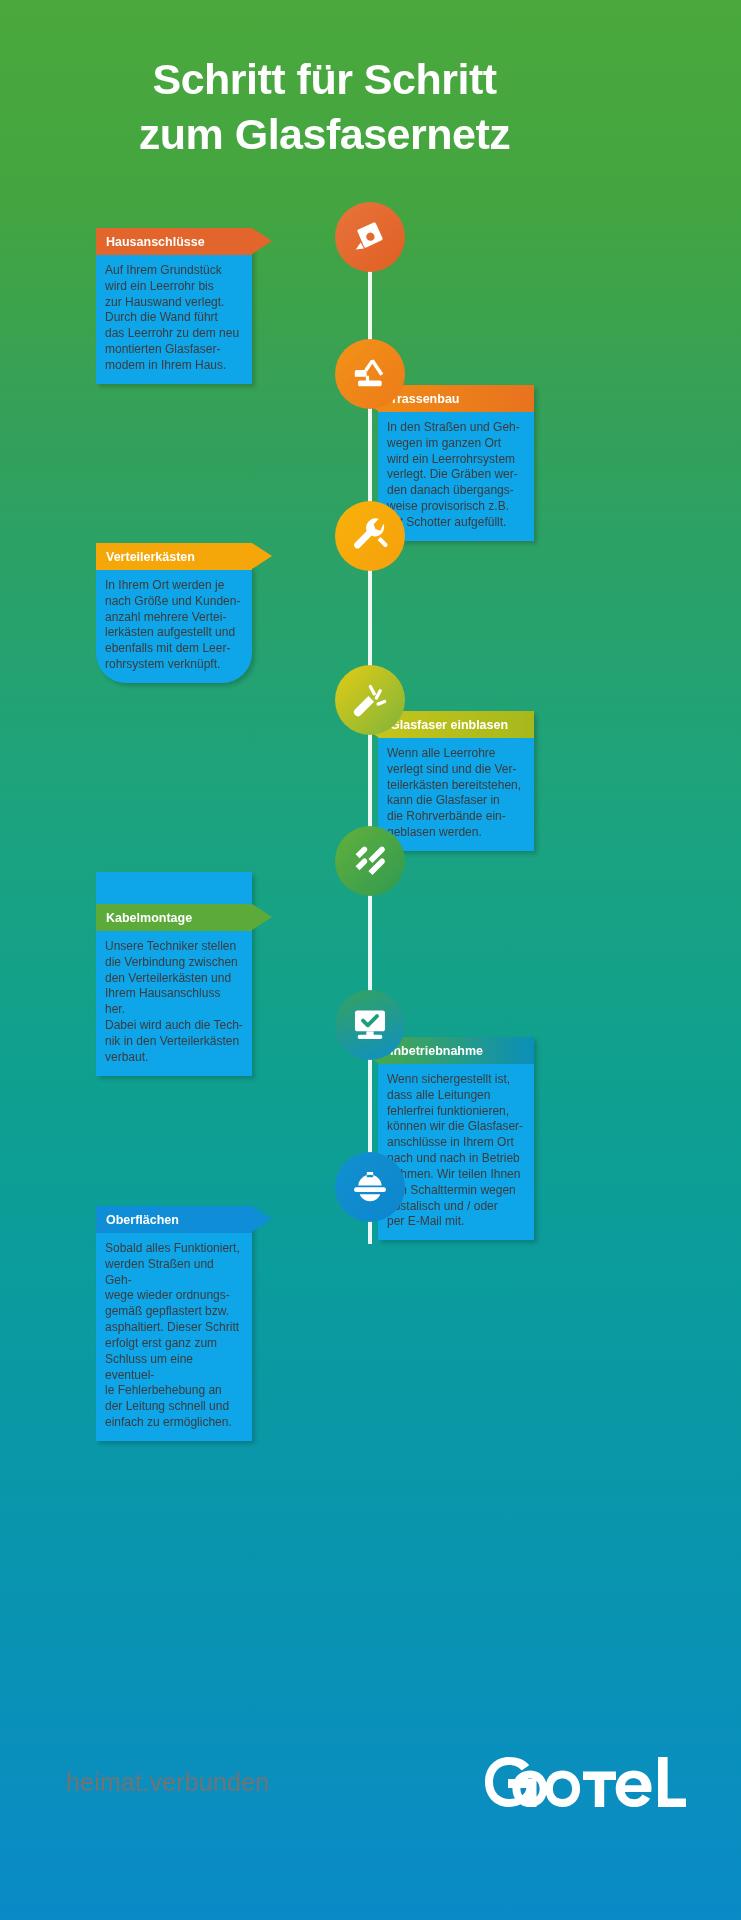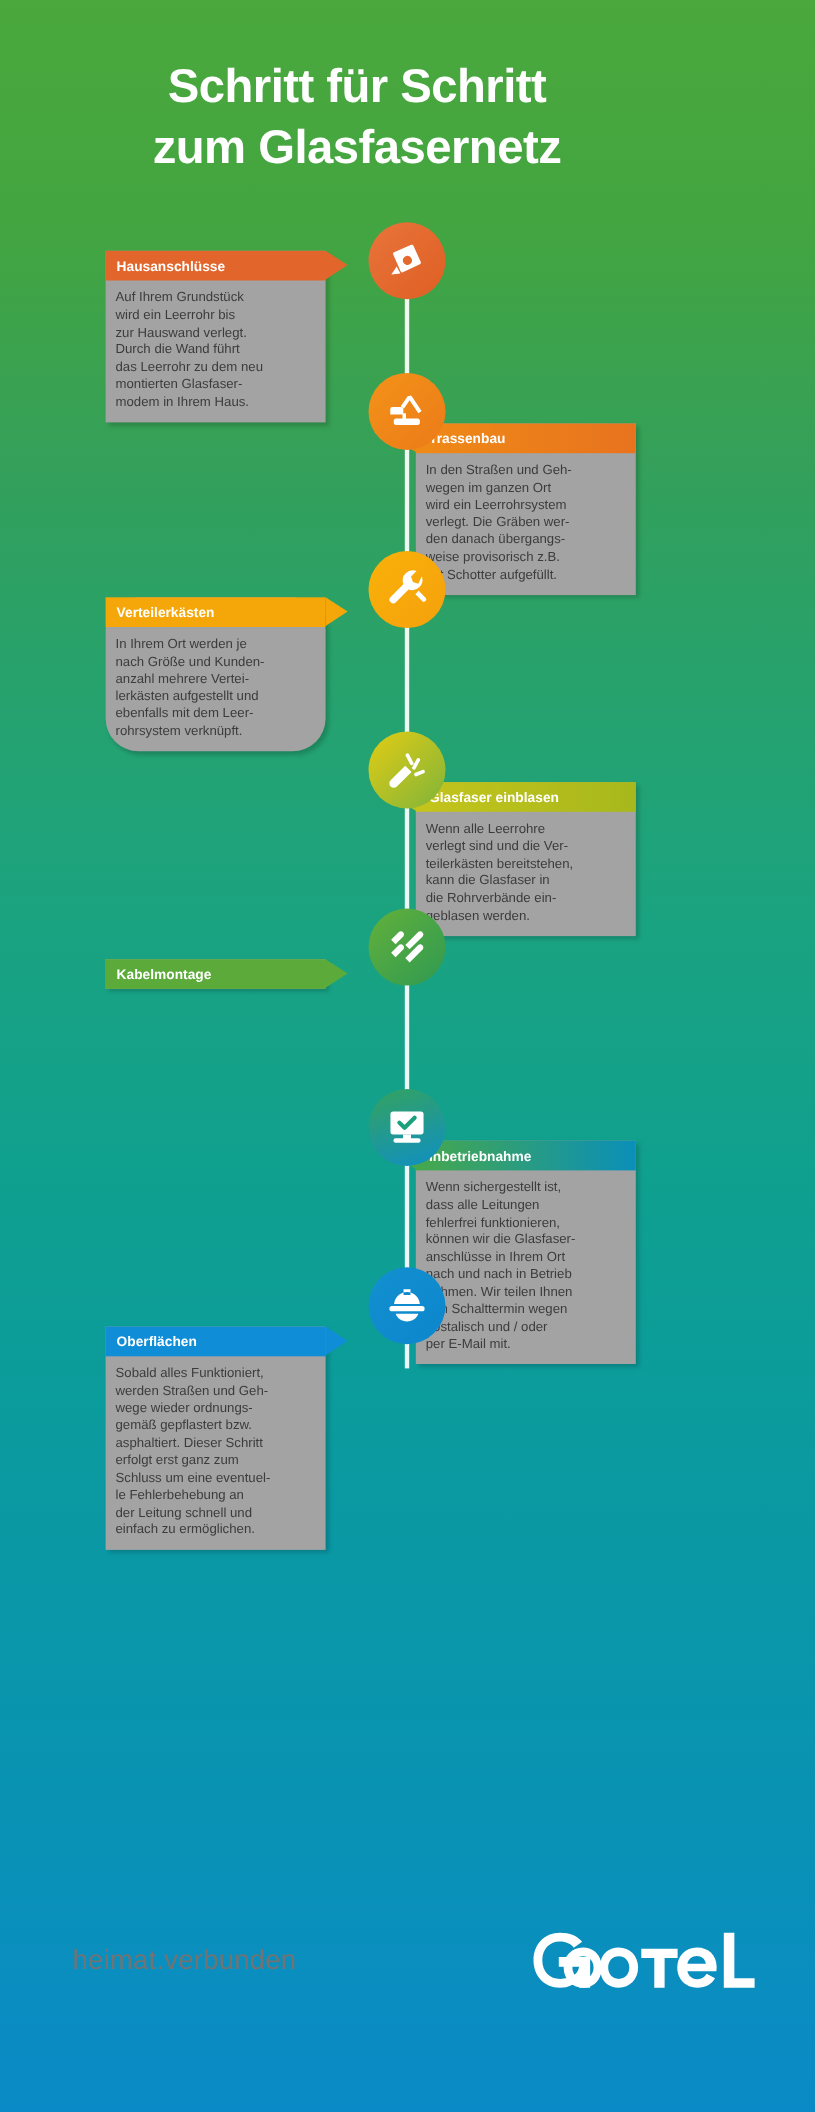--- a/index.html
+++ b/index.html
@@ -74,22 +74,22 @@
     display: flex;
     align-items: center;
     justify-content: center;
     z-index: 5;
   }
   .badge svg { width: 38px; height: 38px; display: block; }
 
   
   .card {
     position: absolute;
-    width: 200px;
-    background: #a3a3a3;
+    width: 156px;
+    background: #0ea5e9;
     box-shadow: 3px 3px 4px rgba(0,0,0,0.18);
     z-index: 4;
   }
   .card.left  { left: 96px; }
   .card.right { left: 378px; }
 
   .card-header {
     position: relative;
     height: 27px;
     display: flex;
@@ -251,23 +251,30 @@
             <path fill="#ffffff" d="M2.6 17.9 11 9.5l3.6 3.6-8.4 8.4a2.5 2.5 0 0 1-3.6-3.6z"></path>
             <rect fill="#ffffff" x="12.4" y="2.2" width="2.1" height="7.3" rx="1" transform="rotate(-28 13.4 5.8)"></rect>
             <rect fill="#ffffff" x="16.2" y="4.8" width="2.1" height="7.3" rx="1" transform="rotate(28 17.2 8.4)"></rect>
             <rect fill="#ffffff" x="18.2" y="10.5" width="2.1" height="6.5" rx="1" transform="rotate(68 19.2 13.7)"></rect>
           </svg>
         </span>
       </div>
     </div>
     <div class="step">
       <div class="card left" style="top: 872px; --hdr-tip: #5cab3a;">
-        <div class="card-header" style="background: rgb(92, 171, 58);">
+        <div class="card-header" style="background: rgb(92, 171, 58); margin-top: 32px;">
           <span>Kabelmontage</span>
         </div>
+        <div class="card-body">Unsere Techniker stellen
+die Verbindung zwischen
+den Verteilerkästen und
+Ihrem Hausanschluss her.
+Dabei wird auch die Tech-
+nik in den Verteilerkästen
+verbaut.</div>
       </div>
       <div class="badge" style="top: 826px; background: linear-gradient(135deg, rgb(99, 176, 58) 0%, rgb(47, 154, 82) 100%);">
         <span>
           <svg viewBox="0 0 24 24">
             <path fill="#ffffff" d="M18.6 3.2 11 10.8l2.5 2.5 7.6-7.6a1.8 1.8 0 0 0-2.5-2.5z"></path>
             <path fill="#ffffff" d="M18.6 10.7 11 18.3l2.5 2.5 7.6-7.6a1.8 1.8 0 0 0-2.5-2.5z"></path>
             <path fill="#ffffff" d="M7.5 3.2 2.9 7.8l2.5 2.5 4.6-4.6a1.8 1.8 0 0 0-2.5-2.5z"></path>
             <path fill="#ffffff" d="M7.5 10.7 2.9 15.3l2.5 2.5 4.6-4.6a1.8 1.8 0 0 0-2.5-2.5z"></path>
           </svg>
         </span>

